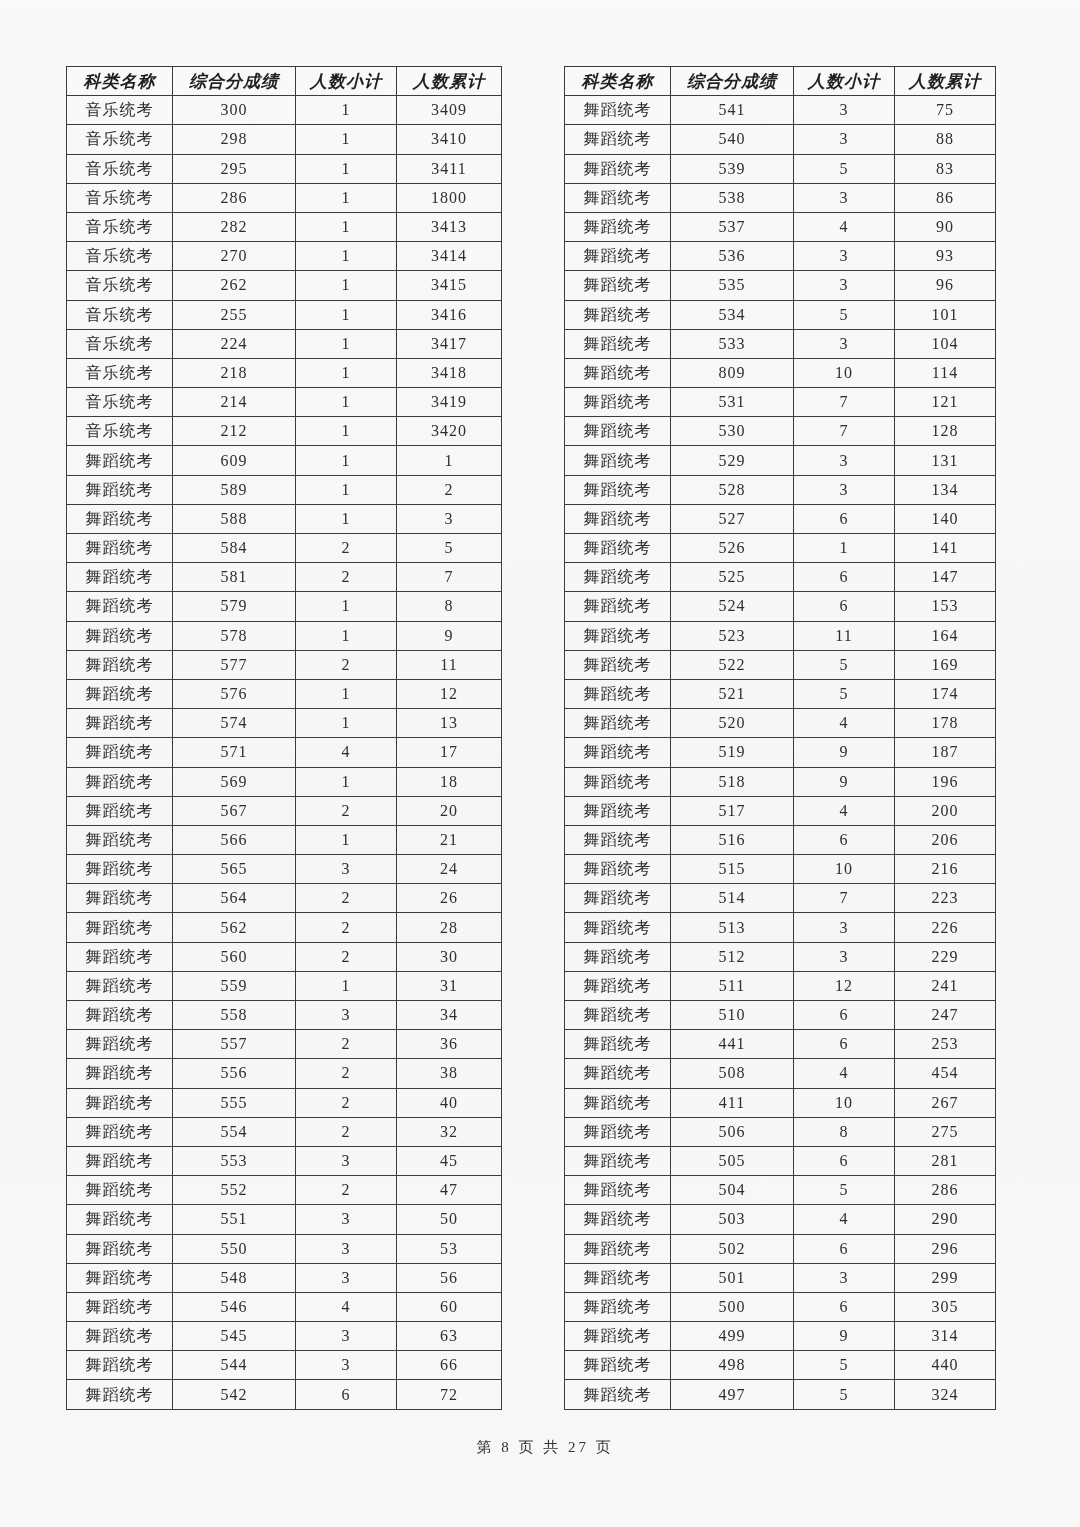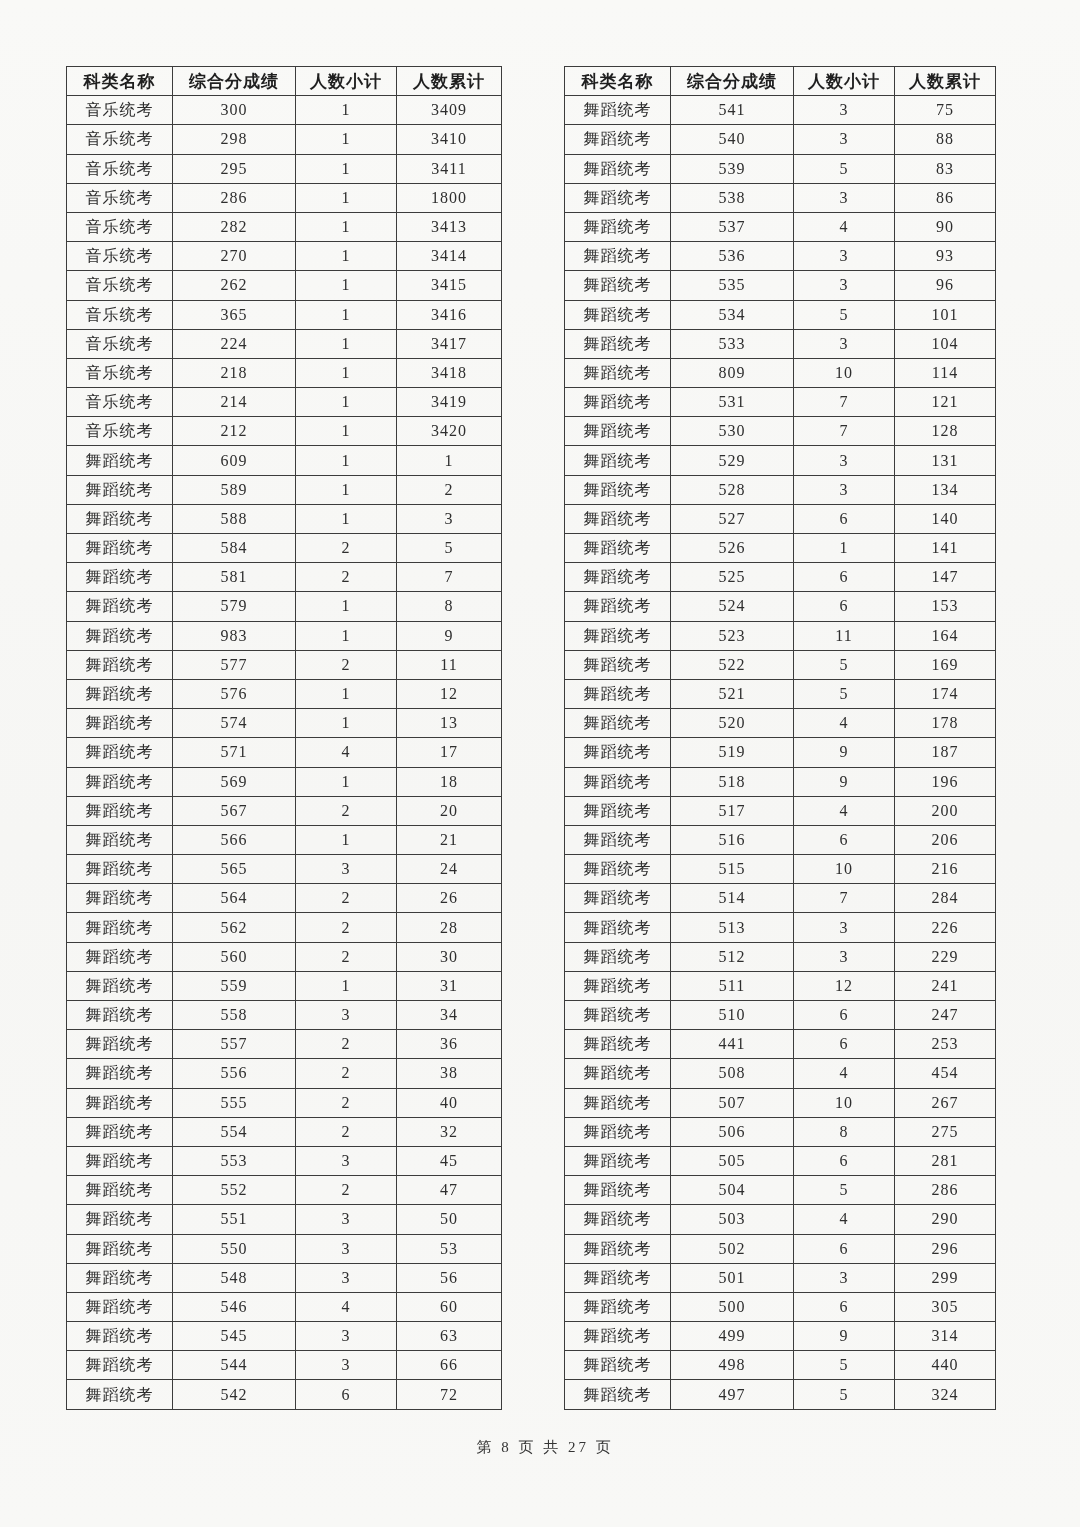--- a/index.html
+++ b/index.html
@@ -42,20 +42,21 @@
     letter-spacing: 1px;
     color: #2e2e2e;
     overflow: hidden;
     white-space: nowrap;
   }
   table.score-table th {
     font-weight: bold;
     font-size: 17px;
     color: #1f1f1f;
     letter-spacing: 1px;
+    font-style: italic;
   }
   table.score-table { border: 1.5px solid #353535; }
 
   col.c1 { width: 106px; }
   col.c2 { width: 123px; }
   col.c3 { width: 101px; }
   col.c4 { width: 105px; }
   .table-right col.c4 { width: 101px; }
 
   .footer {
@@ -128,21 +129,21 @@
           <td>3414</td>
         </tr>
         <tr>
           <td>音乐统考</td>
           <td>262</td>
           <td>1</td>
           <td>3415</td>
         </tr>
         <tr>
           <td>音乐统考</td>
-          <td>365</td>
+          <td>255</td>
           <td>1</td>
           <td>3416</td>
         </tr>
         <tr>
           <td>音乐统考</td>
           <td>224</td>
           <td>1</td>
           <td>3417</td>
         </tr>
         <tr>
@@ -194,21 +195,21 @@
           <td>7</td>
         </tr>
         <tr>
           <td>舞蹈统考</td>
           <td>579</td>
           <td>1</td>
           <td>8</td>
         </tr>
         <tr>
           <td>舞蹈统考</td>
-          <td>983</td>
+          <td>578</td>
           <td>1</td>
           <td>9</td>
         </tr>
         <tr>
           <td>舞蹈统考</td>
           <td>577</td>
           <td>2</td>
           <td>11</td>
         </tr>
         <tr>
@@ -539,21 +540,21 @@
         <tr>
           <td>舞蹈统考</td>
           <td>515</td>
           <td>10</td>
           <td>216</td>
         </tr>
         <tr>
           <td>舞蹈统考</td>
           <td>514</td>
           <td>7</td>
-          <td>284</td>
+          <td>223</td>
         </tr>
         <tr>
           <td>舞蹈统考</td>
           <td>513</td>
           <td>3</td>
           <td>226</td>
         </tr>
         <tr>
           <td>舞蹈统考</td>
           <td>512</td>
@@ -579,21 +580,21 @@
           <td>253</td>
         </tr>
         <tr>
           <td>舞蹈统考</td>
           <td>508</td>
           <td>4</td>
           <td>454</td>
         </tr>
         <tr>
           <td>舞蹈统考</td>
-          <td>507</td>
+          <td>411</td>
           <td>10</td>
           <td>267</td>
         </tr>
         <tr>
           <td>舞蹈统考</td>
           <td>506</td>
           <td>8</td>
           <td>275</td>
         </tr>
         <tr>

